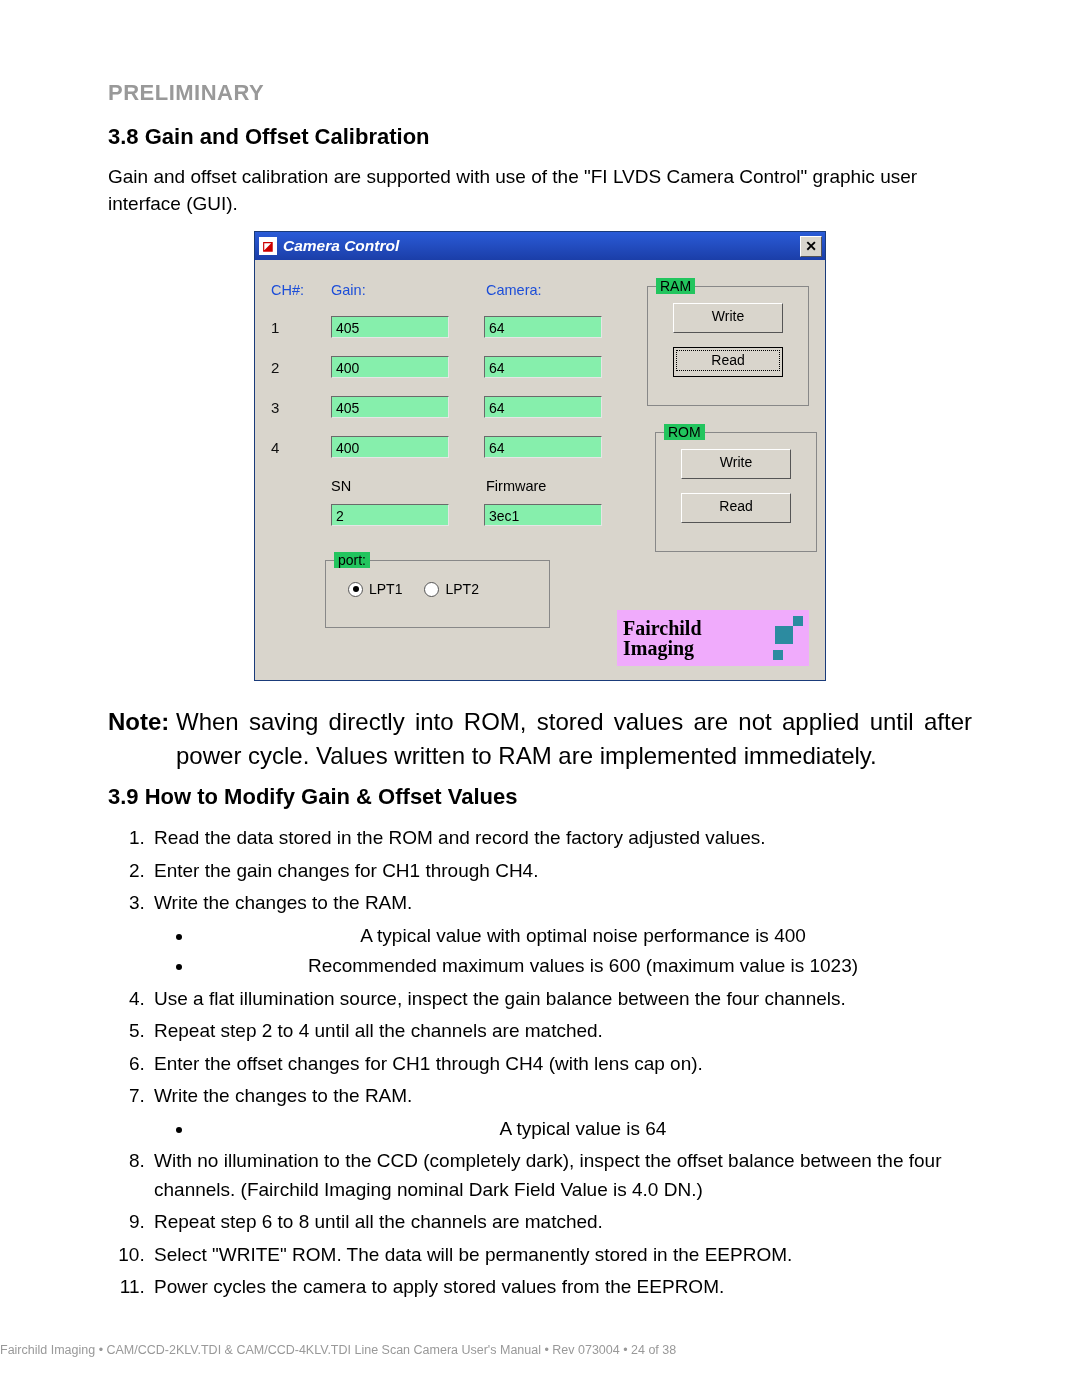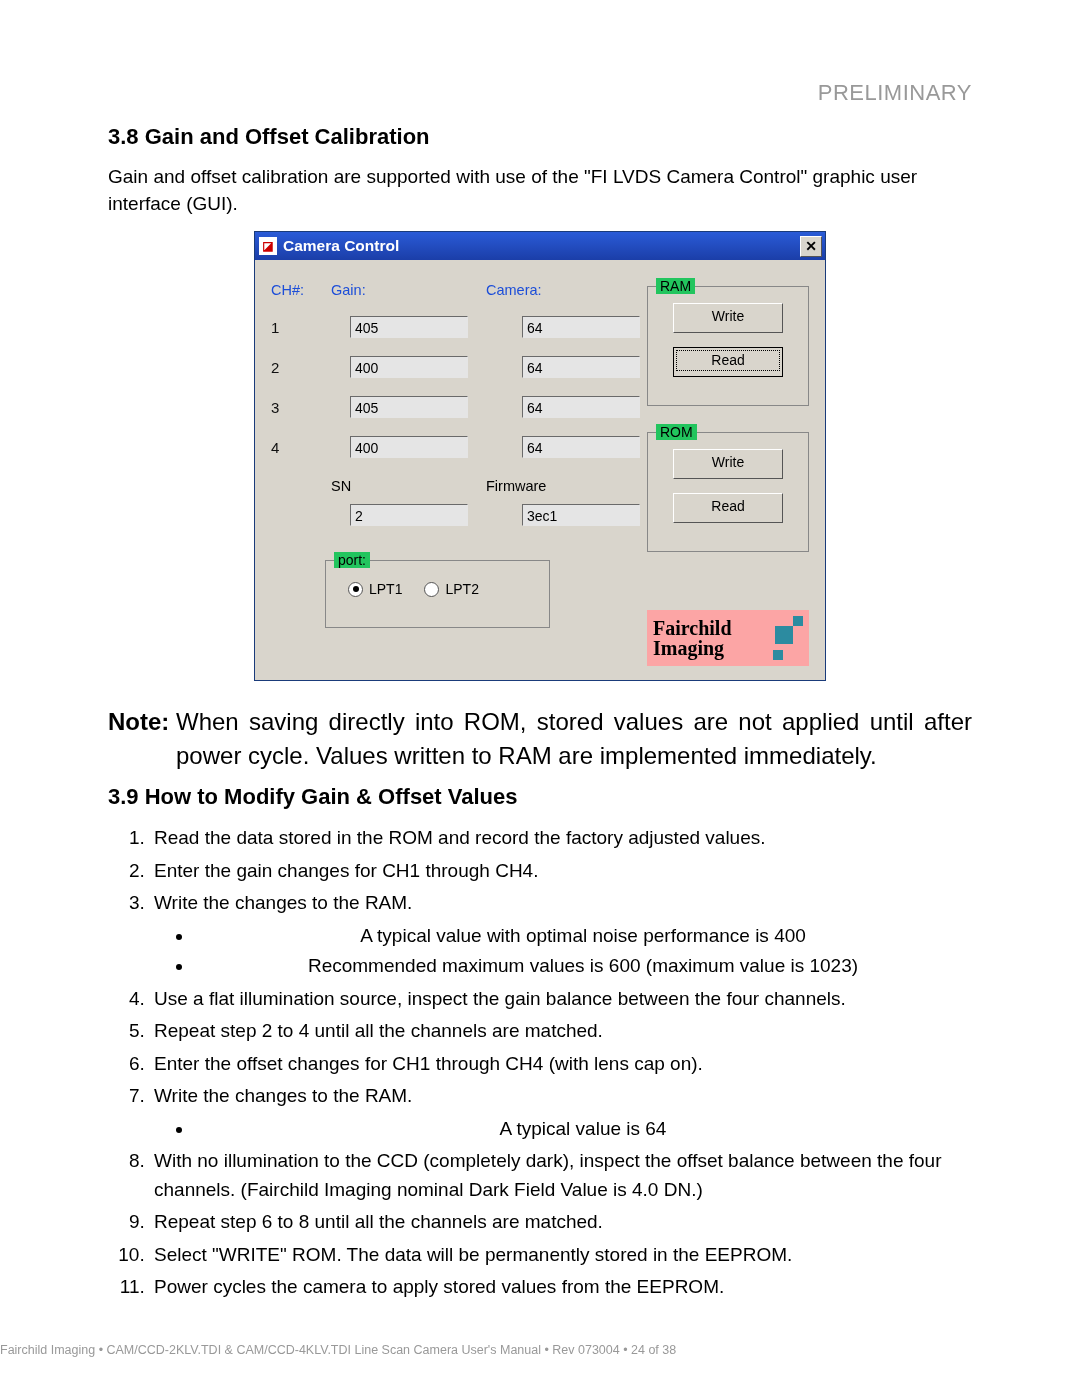--- a/index.html
+++ b/index.html
@@ -11,23 +11,23 @@
     width: 1080px;
   }
   .page {
     width: 1080px;
     padding: 80px 108px 40px 108px;
     box-sizing: border-box;
     position: relative;
     min-height: 1397px;
   }
   .prelim {
-    text-align: right;
+    text-align: left;
     color: #999;
-    font-weight: normal;
+    font-weight: bold;
     font-size: 22px;
     letter-spacing: 0.5px;
     margin-bottom: 18px;
   }
   .section-heading {
     font-size: 22px;
     font-weight: bold;
     margin: 8px 0 14px 0;
   }
   .body-text {
@@ -108,20 +108,21 @@
     margin-right: 6px;
     display: inline-flex;
     align-items: center;
     justify-content: center;
     font-size: 12px;
     color: #c00;
   }
   .titlebar .title {
     flex: 1;
     font-size: 15.5px;
+    font-style: italic;
   }
   .titlebar .closebtn {
     width: 20px;
     height: 19px;
     background: #d9d5cc;
     border: 1px solid #fff;
     border-right-color: #555;
     border-bottom-color: #555;
     font-size: 14px;
     font-weight: bold;
@@ -153,33 +154,32 @@
     margin-top: 18px;
   }
   .ch-num {
     width: 60px;
     font-size: 15px;
     color: #101010;
   }
   .textbox {
     width: 118px;
     height: 22px;
-    background: #e5e5e5;
+    background: #86efac;
     border: 1.5px solid #888;
     border-top-color: #6a6a6a;
     border-left-color: #6a6a6a;
     border-right-color: #e5e5e5;
     border-bottom-color: #e5e5e5;
     padding: 0 4px;
     font-size: 14px;
     line-height: 22px;
     box-sizing: border-box;
     margin-right: 35px;
     font-family: "Tahoma", Arial, sans-serif;
-    margin-left: 19px;
   }
   .textbox.off { width: 118px; margin-right: 0; }
 
   .labelsn {
     display: flex;
     margin-top: 20px;
     font-size: 14.5px;
   }
   .labelsn .col1 { width: 60px; }
   .labelsn .col2 { width: 155px; }
@@ -205,21 +205,21 @@
     font-size: 14px;
   }
   .gb-ram {
     top: 26px;
     right: 16px;
     width: 162px;
     height: 120px;
   }
   .gb-rom {
     top: 172px;
-    right: 16px;
+    right: 8px;
     width: 162px;
     height: 120px;
   }
   .winbtn {
     width: 108px;
     height: 28px;
     background: #d9d5cc;
     border: 1.5px solid #fff;
     border-right-color: #555;
     border-bottom-color: #555;
@@ -278,23 +278,23 @@
     height: 6px;
     border-radius: 50%;
     background: #000;
   }
   .radiolabel { display: inline-flex; align-items: center; }
 
   .logo {
     position: absolute;
     right: 16px;
     bottom: 14px;
-    width: 162px;
+    width: 192px;
     height: 56px;
-    background: #fca5a5;
+    background: #f0abfc;
     display: flex;
     align-items: center;
     padding: 4px 6px;
     box-sizing: border-box;
     font-family: "Times New Roman", serif;
     font-weight: bold;
   }
   .logo .txt {
     font-size: 20px;
     line-height: 1.0;

